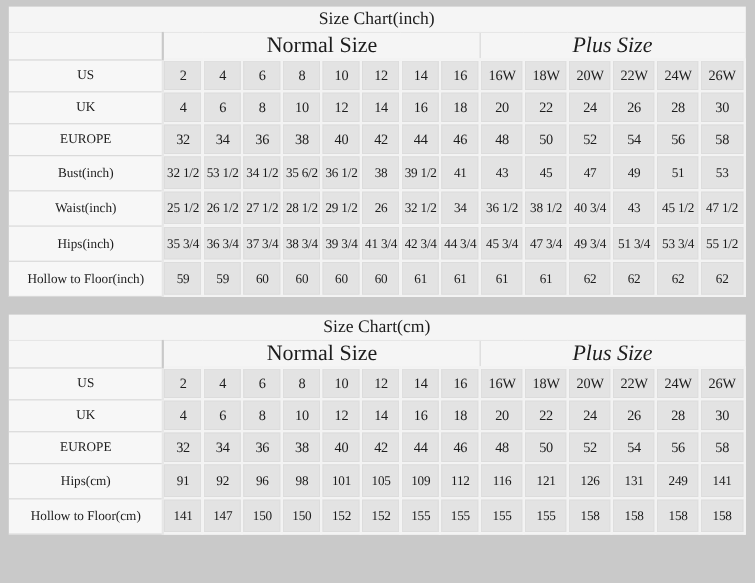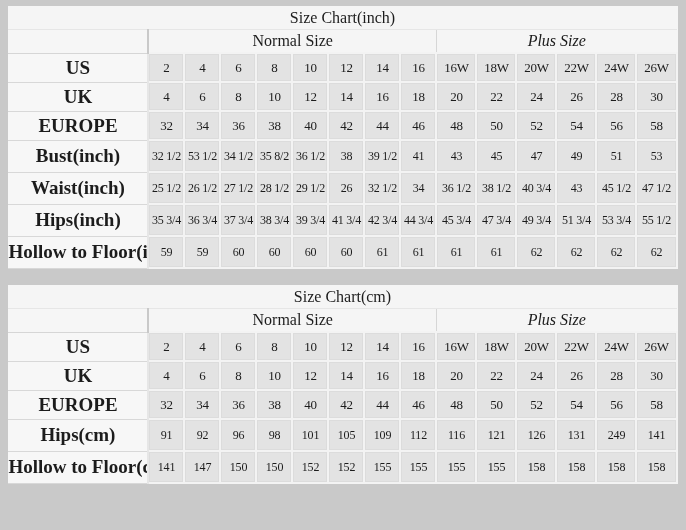--- a/index.html
+++ b/index.html
@@ -30,33 +30,32 @@
     background: #f5f5f5;
     border-bottom: 1px solid #e6e6e6;
   }
   .corner-cell {
     background: #f6f6f6;
     border-right: 2px solid #c9c9c9;
     border-bottom: 1px solid #d6d6d6;
   }
   .group-cell {
     height: 22px;
-    font-size: 16px;
+    font-size: 20px;
     background: #f5f5f5;
     border-bottom: 1px solid #d6d6d6;
   }
   .group-cell.plus { border-left: 1px solid #d6d6d6; font-style: italic; }
 
   .label-cell {
     background: #f7f7f7;
-    font-size: 19px;
+    font-size: 12px;
     border-top: 1px solid #d8d8d8;
     border-bottom: 1px solid #d8d8d8;
     border-right: 2px solid #e6e6e6;
-    font-weight: bold;
   }
   .data-cell {
     background: #e3e3e3;
     font-size: 12px;
     letter-spacing: -0.2px;
     border: 2px solid #f3f3f3;
     box-shadow: inset 0 0 0 1px #dcdcdc;
   }
   tr.row-sizes td { height: 27px; }
   tr.row-sizes .data-cell { font-size: 13px; }
@@ -143,21 +142,21 @@
           <td class="data-cell">52</td>
           <td class="data-cell">54</td>
           <td class="data-cell">56</td>
           <td class="data-cell">58</td>
         </tr>
         <tr class="row-meas">
           <td class="label-cell">Bust(inch)</td>
           <td class="data-cell">32 1/2</td>
           <td class="data-cell">53 1/2</td>
           <td class="data-cell">34 1/2</td>
-          <td class="data-cell">35 8/2</td>
+          <td class="data-cell">35 6/2</td>
           <td class="data-cell">36 1/2</td>
           <td class="data-cell">38</td>
           <td class="data-cell">39 1/2</td>
           <td class="data-cell">41</td>
           <td class="data-cell">43</td>
           <td class="data-cell">45</td>
           <td class="data-cell">47</td>
           <td class="data-cell">49</td>
           <td class="data-cell">51</td>
           <td class="data-cell">53</td>

